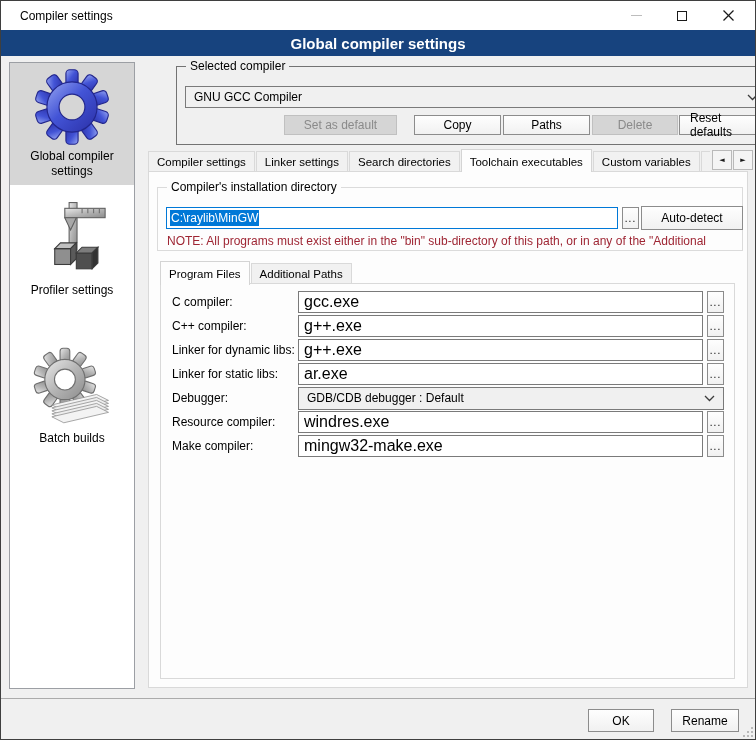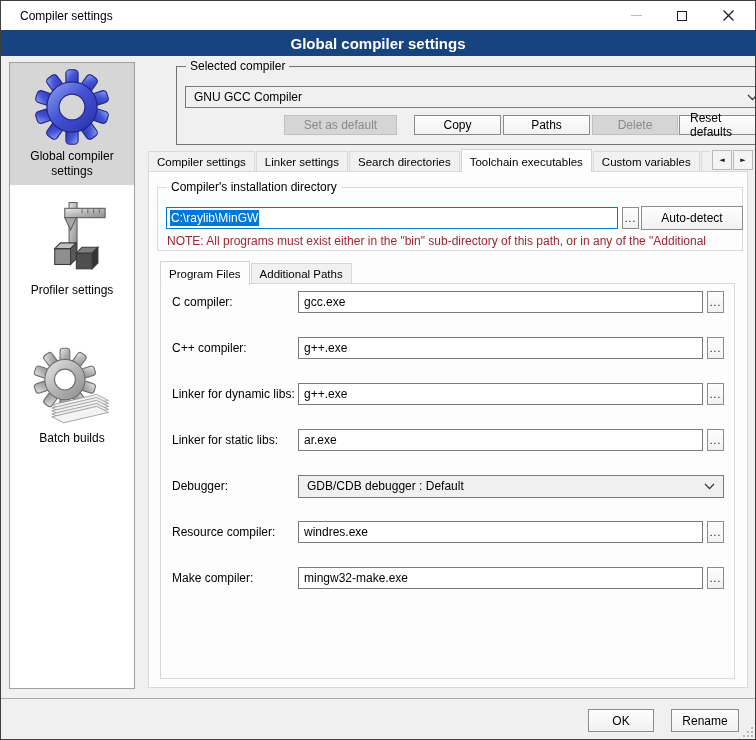--- a/index.html
+++ b/index.html
@@ -72,24 +72,24 @@
   .install-input { position:absolute; left:8px; top:19px; width:452px; height:22px; background:#FFFFFF; border:1px solid #0078D7; display:flex; align-items:center; padding:0 3px; overflow:hidden; white-space:nowrap; }
   .sel-text { background:#0078D7; color:#FFFFFF; padding:1px 1px; }
   .browse-btn { width:17px; height:22px; font-size:10px; letter-spacing:1px; }
   .b-install-browse { position:absolute; left:464px; top:19px; }
   .b-autodetect { position:absolute; left:483px; top:18px; width:102px; height:24px; }
   .note-text { position:absolute; left:9px; top:46px; width:574px; color:#9E2533; white-space:nowrap; overflow:hidden; }
 
   
   .subtabstrip { position:absolute; left:11px; top:88px; width:575px; height:24px; display:flex; align-items:flex-end; }
   .sub-page { position:absolute; left:11px; top:111px; width:575px; height:396px; background:#FDFDFD; border:1px solid #D9D9D9; z-index:2;
-              display:flex; flex-direction:column; gap:24px; padding:7px 10px 0 11px; }
+              display:flex; flex-direction:column; gap:2px; padding:7px 10px 0 11px; }
   .field-row { display:flex; align-items:center; height:22px; flex:0 0 auto; }
   .field-label { width:126px; flex:0 0 auto; }
-  .field-input { flex:1; height:22px; background:#fff; border:1px solid #7A7A7A; padding:0 5px; font-family:"Liberation Sans",sans-serif; font-size:12px; color:#000; outline:none; }
+  .field-input { flex:1; height:22px; background:#fff; border:1px solid #7A7A7A; padding:0 5px; font-family:"Liberation Sans",sans-serif; font-size:16px; color:#000; outline:none; }
   .field-browse { margin-left:4px; flex:0 0 auto; }
   .combo-debugger { flex:1; height:23px; }
 
   
   .footer-sep { position:absolute; left:1px; top:698px; width:754px; height:0; border-top:1px solid #ABABAB; }
   .footer-btn { position:absolute; top:709px; height:23px; }
   .b-ok { left:588px; width:66px; }
   .b-cancel { left:671px; width:68px; }
   .resize-grip { position:absolute; right:3px; bottom:3px; width:10px; height:10px; }
   .resize-grip i { position:absolute; width:2px; height:2px; background:#B9B9B9; }

